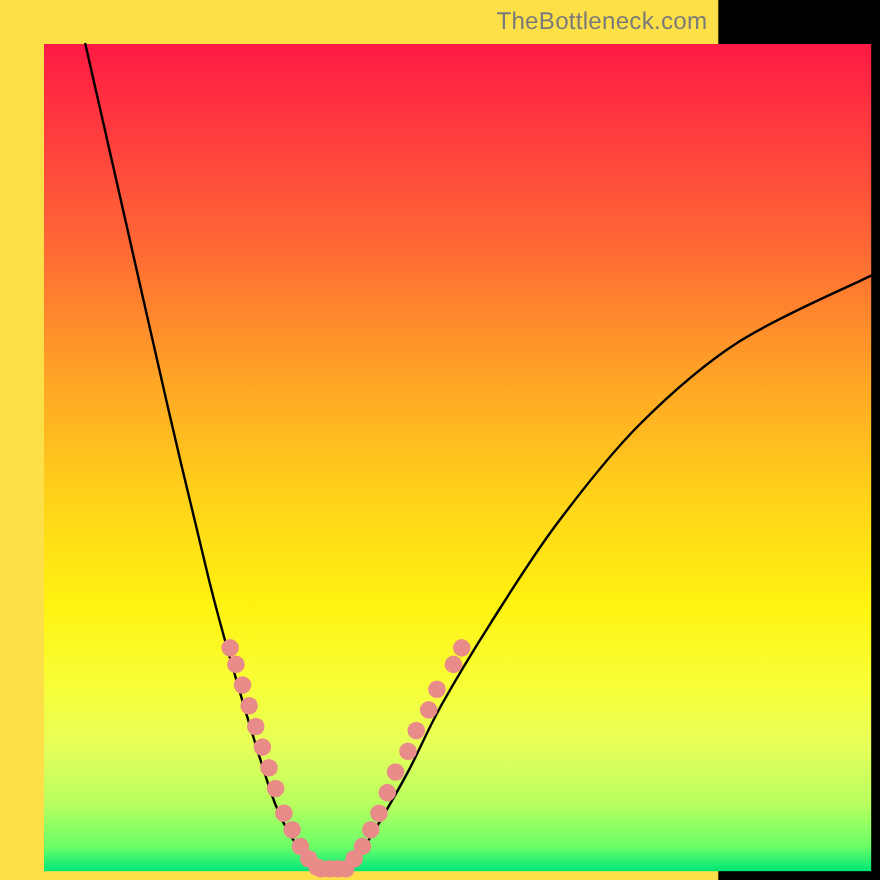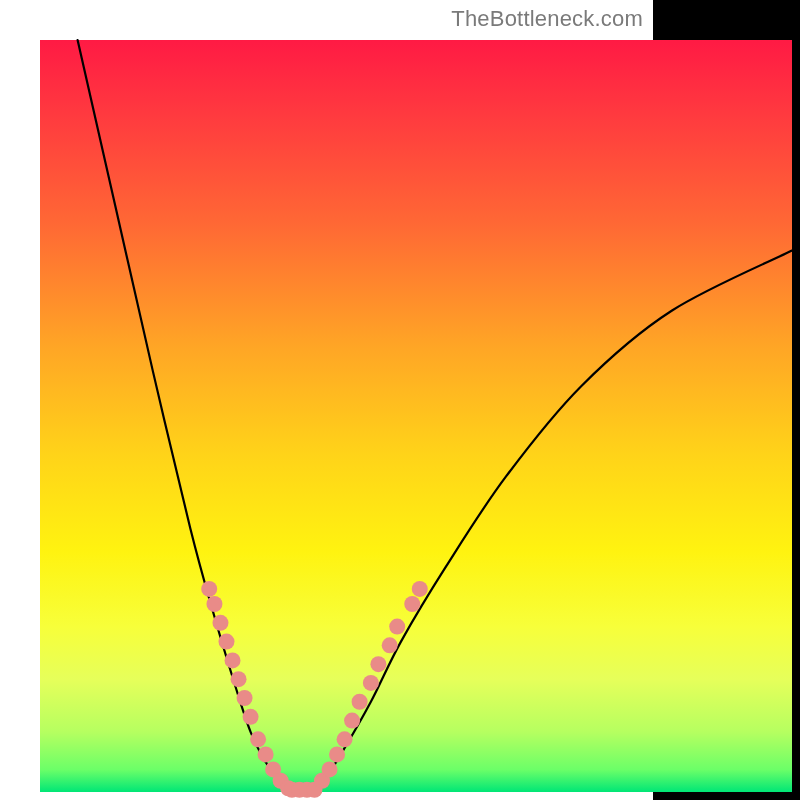--- a/index.html
+++ b/index.html
@@ -10,21 +10,21 @@
     background: #000;
     overflow: hidden;
     font-family: Arial, Helvetica, sans-serif;
   }
   .frame {
     position: absolute;
     left: 0;
     top: 0;
     width: 653px;
     height: 800px;
-    background: #ffffff;
+    background: #fde047;
   }
   .plot-area {
     position: absolute;
     left: 40px;
     top: 40px;
     width: 752px;
     height: 752px;
     
     background: linear-gradient(to bottom,
       #ff1a44 0%,

